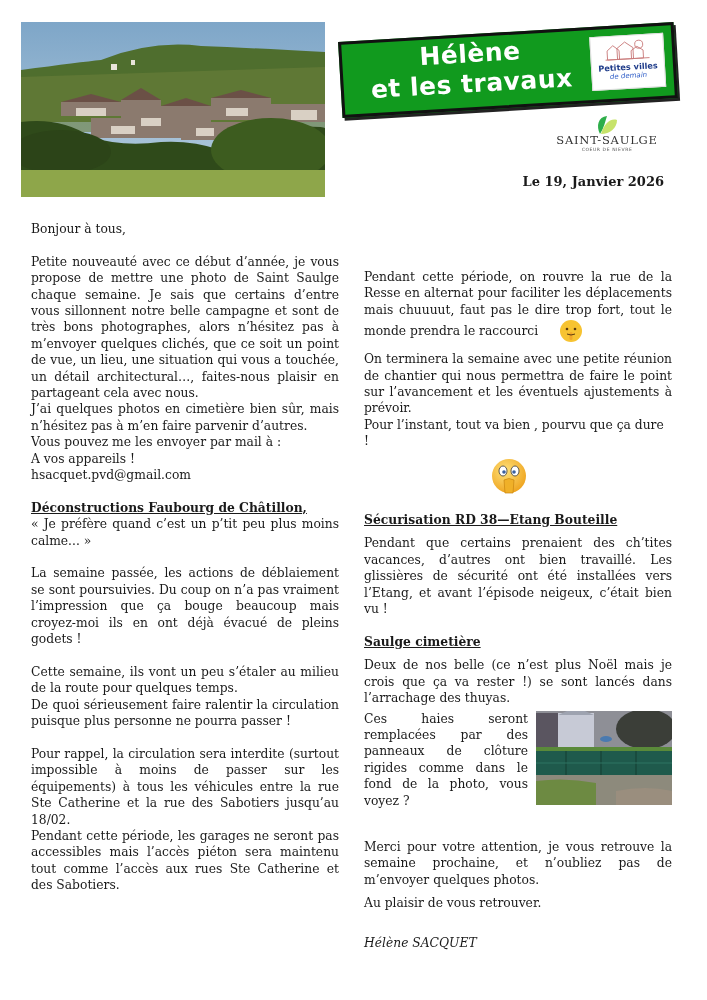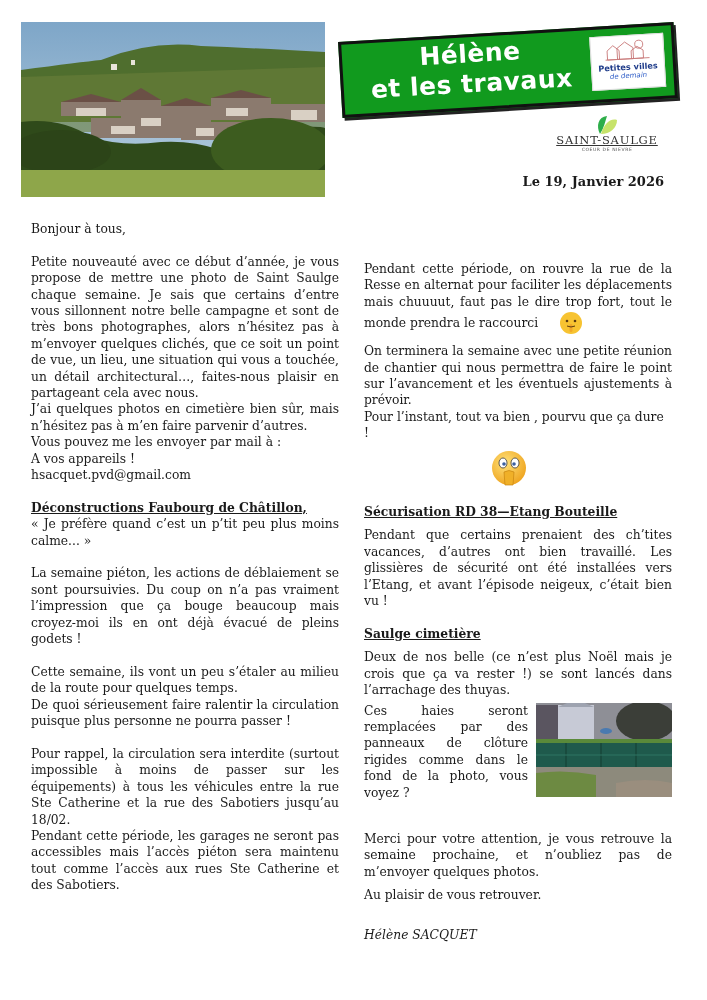--- a/index.html
+++ b/index.html
@@ -24,31 +24,31 @@
   #pvd-logo .houses { display: block; margin: 3px auto 0; }
   #pvd-logo .pvd-main { display: block; font-family: "DejaVu Sans", sans-serif; font-weight: bold;
                         font-size: 8.2px; color: #1f3c8a; line-height: 10px; margin-top: 1px; }
   #pvd-logo .pvd-sub { display: block; font-family: "DejaVu Sans", sans-serif; font-style: italic;
                        font-size: 7px; color: #2d5cc7; line-height: 8px; }
 
   
   #ss-logo { left: 553px; top: 114px; width: 108px; height: 46px; text-align: center; }
   #ss-logo .leaf { display: block; margin: 0 auto; }
   #ss-name { display: block; font-family: "DejaVu Serif", serif; font-size: 11.5px;
-             letter-spacing: 0.8px; color: #333; line-height: 12px; margin-top: -2px; text-decoration: underline; }
+             letter-spacing: 0.8px; color: #333; line-height: 12px; margin-top: -2px; }
   #ss-tag { display: block; font-family: "DejaVu Sans", sans-serif; font-size: 4.5px;
             letter-spacing: 0.6px; color: #555; line-height: 8px; }
 
   #date { left: 430px; top: 174px; width: 234px; text-align: right;
           font-weight: bold; font-size: 13px; }
 
   
   .col { position: absolute; font-size: 12.3px; line-height: 16.4px; text-align: justify; }
   #col-left { left: 31px; top: 221px; width: 308px; }
-  #col-right { left: 364px; top: 261px; width: 308px; }
+  #col-right { left: 364px; top: 269px; width: 308px; }
   .col p { margin: 0; }
   .gap { height: 16.4px; }
   .gap-s { height: 7px; }
   .heading { font-weight: bold; text-decoration: underline; text-align: left; }
   .b { font-weight: normal; }
   .left-only { text-align: left; }
   .emoji { display: inline-block; vertical-align: middle; }
   .emoji-center { display: block; margin: 6px 0 0 125px; }
 
   #cemetery-photo { float: right; width: 136px; height: 94px; margin: 4px 0 4px 8px; overflow: hidden; }
@@ -138,21 +138,21 @@
   <div class="gap"></div>
   <p>Petite nouveauté avec ce début d’année, je vous propose de mettre une photo de Saint Saulge chaque semaine. Je sais que certains d’entre vous sillonnent notre belle campagne et sont de très bons photographes, alors n’hésitez pas à m’envoyer quelques clichés, que ce soit un point de vue, un lieu, une situation qui vous a touchée, un détail architectural…, faites-nous plaisir en partageant cela avec nous.</p>
   <p>J’ai quelques photos en cimetière bien sûr, mais n’hésitez pas à m’en faire parvenir d’autres.</p>
   <p class="left-only">Vous pouvez me les envoyer par mail à :</p>
   <p class="left-only">A vos appareils !</p>
   <p class="left-only">hsacquet.pvd@gmail.com</p>
   <div class="gap"></div>
   <p class="heading">Déconstructions Faubourg de Châtillon,</p>
   <p class="b">« Je préfère quand c’est un p’tit peu plus moins calme... »</p>
   <div class="gap"></div>
-  <p>La semaine piéton, les actions de déblaiement se sont poursuivies. Du coup on n’a pas vraiment l’impression que ça bouge beaucoup mais croyez-moi ils en ont déjà évacué de pleins godets !</p>
+  <p>La semaine passée, les actions de déblaiement se sont poursuivies. Du coup on n’a pas vraiment l’impression que ça bouge beaucoup mais croyez-moi ils en ont déjà évacué de pleins godets !</p>
   <div class="gap"></div>
   <p>Cette semaine, ils vont un peu s’étaler au milieu de la route pour quelques temps.</p>
   <p>De quoi sérieusement faire ralentir la circulation puisque plus personne ne pourra passer !</p>
   <div class="gap"></div>
   <p><span class="b">Pour rappel, la circulation sera interdite </span><span>(surtout impossible à moins de passer sur les équipements)</span><span class="b"> à tous les véhicules entre la rue Ste Catherine et la rue des Sabotiers jusqu’au 18/02.</span></p>
   <p class="b">Pendant cette période, les garages ne seront pas accessibles mais l’accès piéton sera maintenu tout comme l’accès aux rues Ste Catherine et des Sabotiers.</p>
 </div>
 
 <div id="col-right" class="col">
   <p><span>Pendant cette période, on rouvre la rue de la Resse en alternat pour faciliter les déplacements mais chuuuut, faut pas le dire trop fort, tout le monde prendra le raccourci</span>

